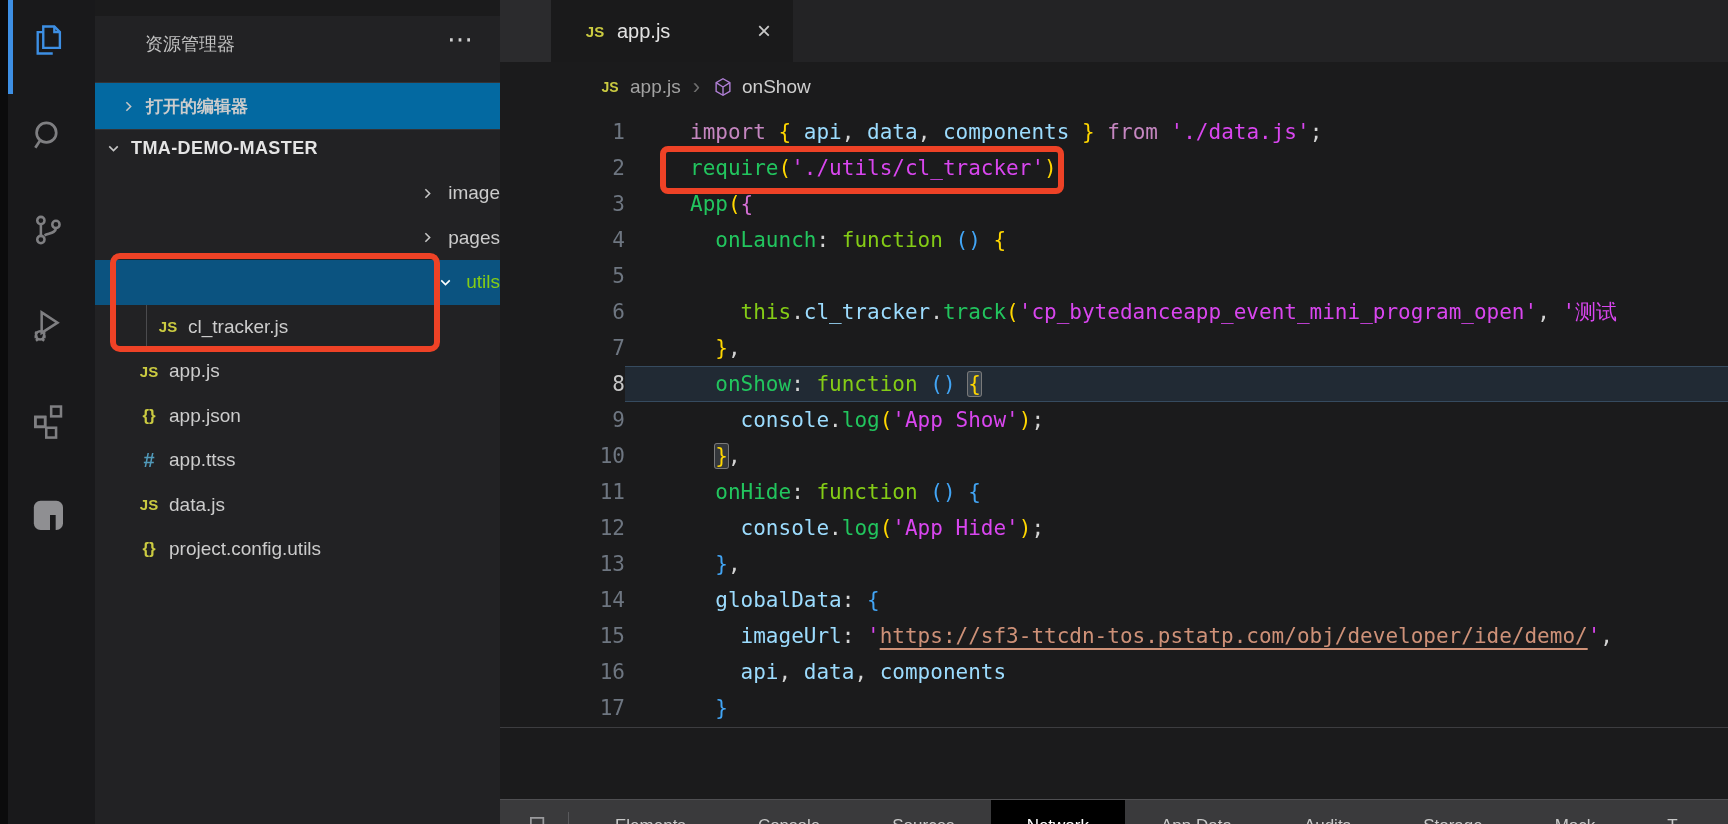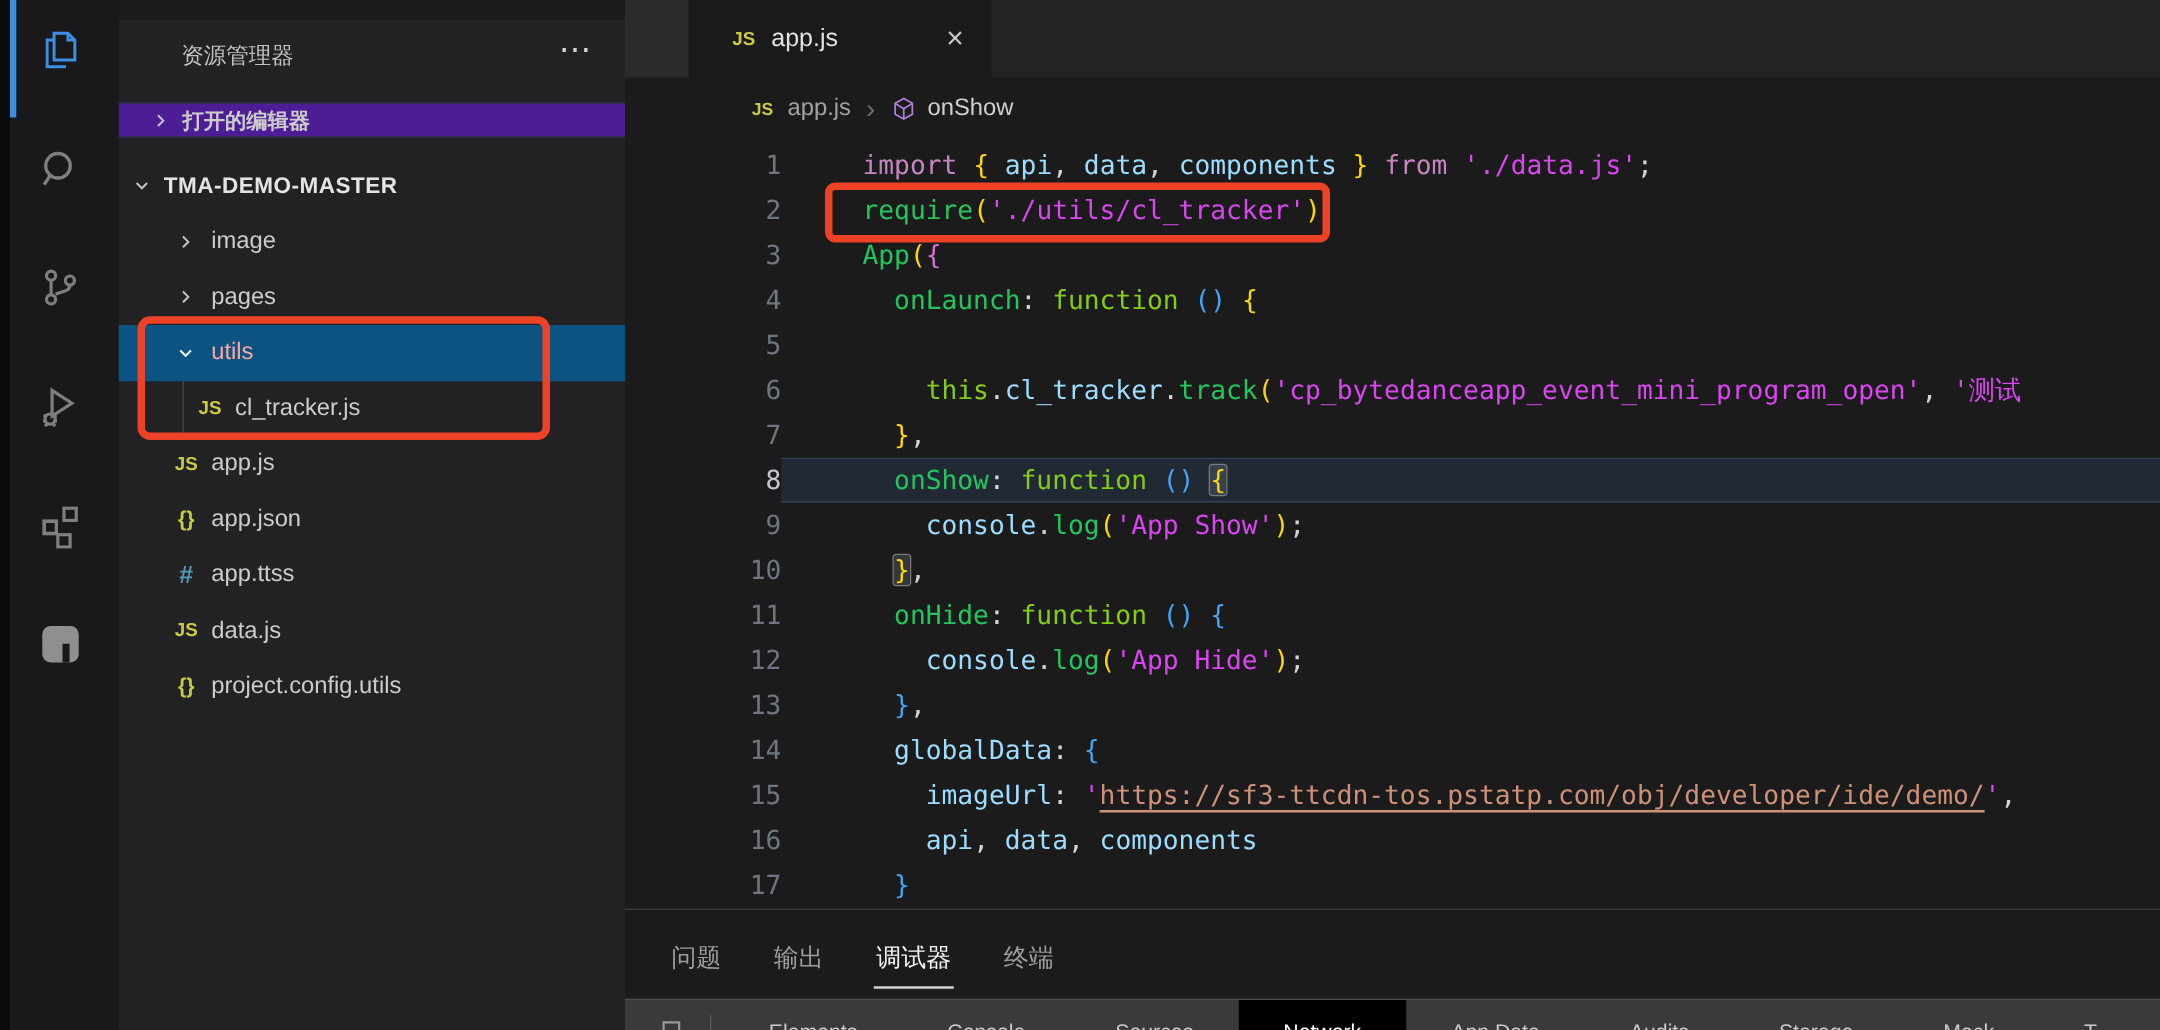--- a/index.html
+++ b/index.html
@@ -15,36 +15,36 @@
              align-items:center; justify-content:center; color:#7f7f82; cursor:pointer; }
   .ab-item.active { color:#3d8fe4; }
   .ab-item svg { display:block; }
 
   
   .sidebar { position:absolute; left:95px; top:16px; width:405px; height:824px; background:#222224; }
   .sb-header { position:absolute; top:0; left:0; width:100%; height:56px; display:flex;
                align-items:center; padding-left:50px; color:#c2c2c2; font-size:18px; }
   .sb-ellipsis { position:absolute; right:25px; top:8px; color:#d0d0d0; font-size:26px;
                  letter-spacing:2px; cursor:pointer; }
-  .sb-section { position:absolute; top:66px; left:0; width:100%; height:28px; display:flex;
-                align-items:center; padding-left:25px; background:#4c1d95;
+  .sb-section { position:absolute; top:66px; left:0; width:100%; height:48px; display:flex;
+                align-items:center; padding-left:25px; background:#0369a1;
                 border-top:1px solid #333336; border-bottom:1px solid #333336;
                 color:#cccccc; font-weight:bold; font-size:17px; cursor:pointer; }
   .sb-root { position:absolute; top:110px; left:0; width:100%; height:45px; display:flex;
              align-items:center; padding-left:10px; color:#e4e4e4; font-weight:bold;
              font-size:18px; letter-spacing:.4px; cursor:pointer; }
   .chev { width:17px; height:17px; color:#c5c5c5; flex:0 0 17px; }
   .sb-section .chev, .sb-root .chev { margin-right:9px; }
   #tree { position:absolute; top:155px; left:0; width:100%; }
   .trow { height:44.5px; display:flex; align-items:center; color:#cccccc; font-size:19px; cursor:pointer; }
   .trow .chev { margin-right:12px; }
-  .trow.dir { padding-left:45px; }
+  .trow.dir { padding-left:45px;justify-content:flex-end; }
   .trow.f1 { padding-left:40px; }
   .trow.d2 { padding-left:51px; }
-  .trow.sel { background:#0b5380; color:#fca5a5; }
+  .trow.sel { background:#0b5380; color:#84cc16; }
   .trow.sel .chev { color:#ffffff; }
   .fi { display:inline-flex; width:28px; justify-content:center; font-weight:bold; flex:0 0 28px; }
   .fi-js   { color:#cbcb41; font-size:15px; }
   .fi-json { color:#cbcb41; font-size:17px; }
   .fi-ttss { color:#519aba; font-size:20px; }
   .trow .fi { margin-right:6px; }
   .tguide { width:1px; align-self:stretch; background:#4b4b4e; flex:0 0 1px; margin-right:7px; }
   .tlabel { white-space:nowrap; }
 
   
@@ -258,26 +258,20 @@
         <div class="line"><span class="ln">11</span><span class="content"><span class="t-i1"></span><span class="t-fn">onHide</span><span class="t-pl">: </span><span class="t-kb">function</span><span class="t-pl"> </span><span class="t-bb">()</span><span class="t-pl"> </span><span class="t-bb">{</span></span></div>
         <div class="line"><span class="ln">12</span><span class="content"><span class="t-i1"></span><span class="t-g"></span><span class="t-vr">console</span><span class="t-pl">.</span><span class="t-fn">log</span><span class="t-bg">(</span><span class="t-st">'App Hide'</span><span class="t-bg">)</span><span class="t-pl">;</span></span></div>
         <div class="line"><span class="ln">13</span><span class="content"><span class="t-i1"></span><span class="t-bb">}</span><span class="t-pl">,</span></span></div>
         <div class="line"><span class="ln">14</span><span class="content"><span class="t-i1"></span><span class="t-vr">globalData</span><span class="t-pl">: </span><span class="t-bb">{</span></span></div>
         <div class="line"><span class="ln">15</span><span class="content"><span class="t-i1"></span><span class="t-g"></span><span class="t-vr">imageUrl</span><span class="t-pl">: </span><span class="t-st">'</span><span class="t-stu">https://sf3-ttcdn-tos.pstatp.com/obj/developer/ide/demo/</span><span class="t-st">'</span><span class="t-pl">,</span></span></div>
         <div class="line"><span class="ln">16</span><span class="content"><span class="t-i1"></span><span class="t-g"></span><span class="t-vr">api</span><span class="t-pl">, </span><span class="t-vr">data</span><span class="t-pl">, </span><span class="t-vr">components</span></span></div>
         <div class="line"><span class="ln">17</span><span class="content"><span class="t-i1"></span><span class="t-bb">}</span></span></div>
       </div>
     <div class="annotation annotation-code"></div>
     <div class="panel-divider"></div>
-    <div class="panel-tabs" id="panelTabs">
-        <span class="ptab">问题</span>
-        <span class="ptab">输出</span>
-        <span class="ptab active">调试器</span>
-        <span class="ptab">终端</span>
-      </div>
     <div class="devtools" id="devtools">
       <span class="dt-inspect">
         <svg width="26" height="26" viewBox="0 0 24 24" fill="none" stroke="#9a9a9d" stroke-width="1.6">
           <path d="M12.5 16H4.5V4.5H16v8"></path>
             <path d="M12.5 12.5l8 3-3.4 1.2-1.2 3.4z" fill="#9a9a9d"></path>
         </svg>
       </span>
       <span class="dt-divider"></span>
     <span class="dtab">Elements</span>
         <span class="dtab">Console</span>

